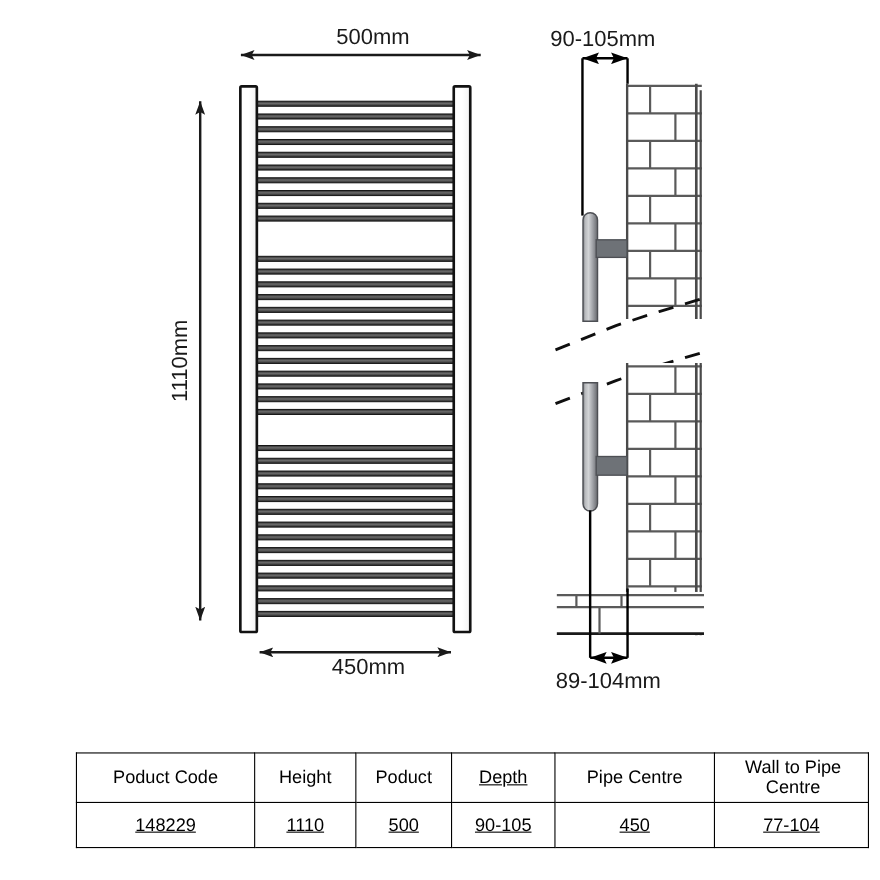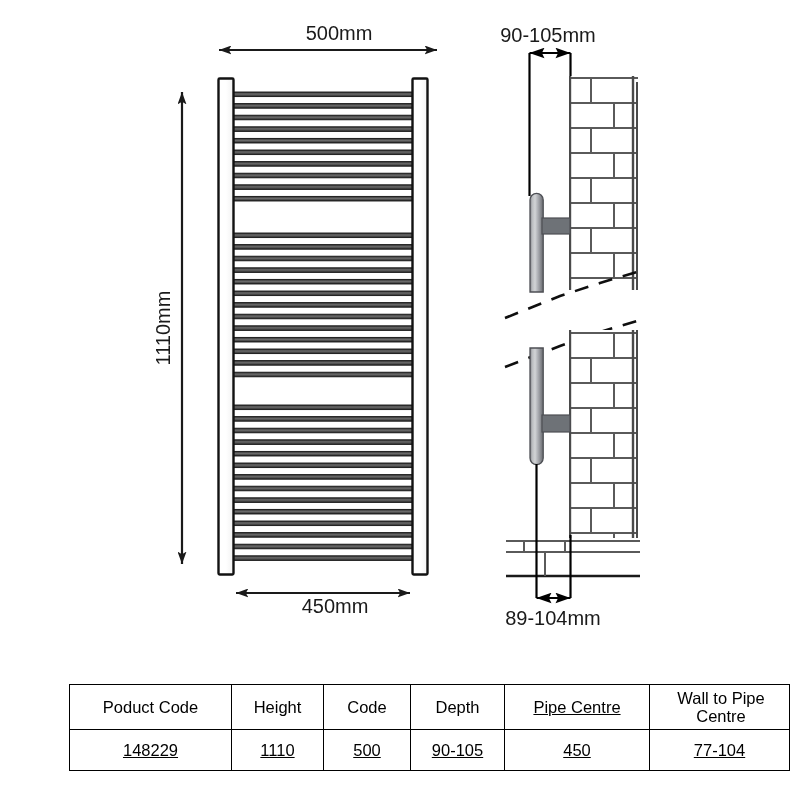--- a/index.html
+++ b/index.html
@@ -68,22 +68,22 @@
   }
   .spec-table td {
     height: 40px;
     text-align: center;
     vertical-align: middle;
     text-decoration: underline;
   }
   .col-code   { width: 153px; }
   .col-height { width: 83px; }
   .col-width  { width: 78px; }
-  .col-depth  { width: 85px; }
-  .col-pipe   { width: 136px; text-decoration: underline; }
+  .col-depth  { width: 85px; text-decoration: underline; }
+  .col-pipe   { width: 136px; }
   .col-wall   { width: 128px; }
 </style>
 </head>
 <body>
 
 <div id="stage">
 
   <svg id="drawing" viewBox="0 0 800 800">
     <defs>
 
@@ -325,21 +325,21 @@
     <text class="dim-text" x="548" y="42" text-anchor="middle">90-105mm</text>
 
     <text class="dim-text" x="553" y="625" text-anchor="middle">89-104mm</text>
   </svg>
 
   <table class="spec-table">
     <thead>
       <tr>
         <th class="col-code">Poduct Code</th>
         <th class="col-height">Height</th>
-        <th class="col-width">Code</th>
+        <th class="col-width">Poduct</th>
         <th class="col-depth">Depth</th>
         <th class="col-pipe">Pipe Centre</th>
         <th class="col-wall wrap-left">Wall to Pipe Centre</th>
       </tr>
     </thead>
     <tbody>
       <tr>
         <td>148229</td>
         <td>1110</td>
         <td>500</td>

